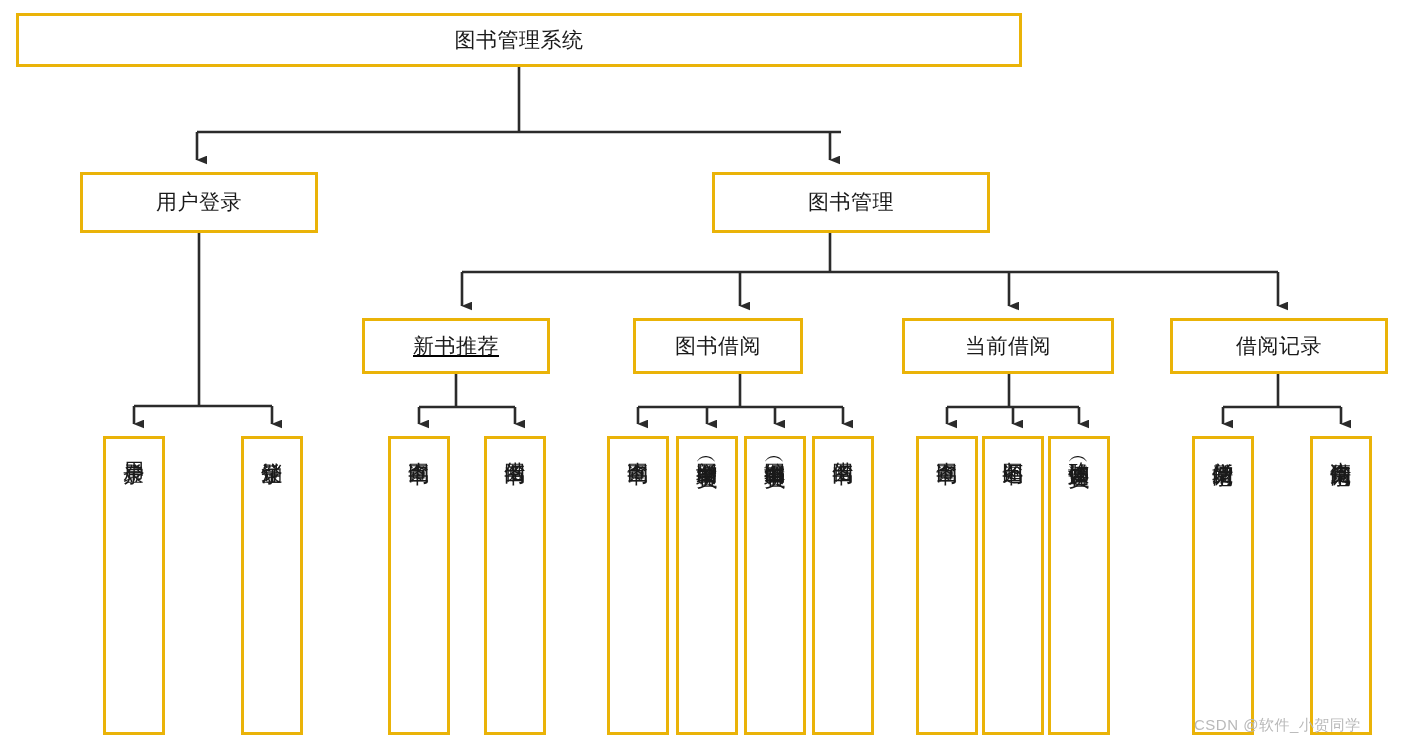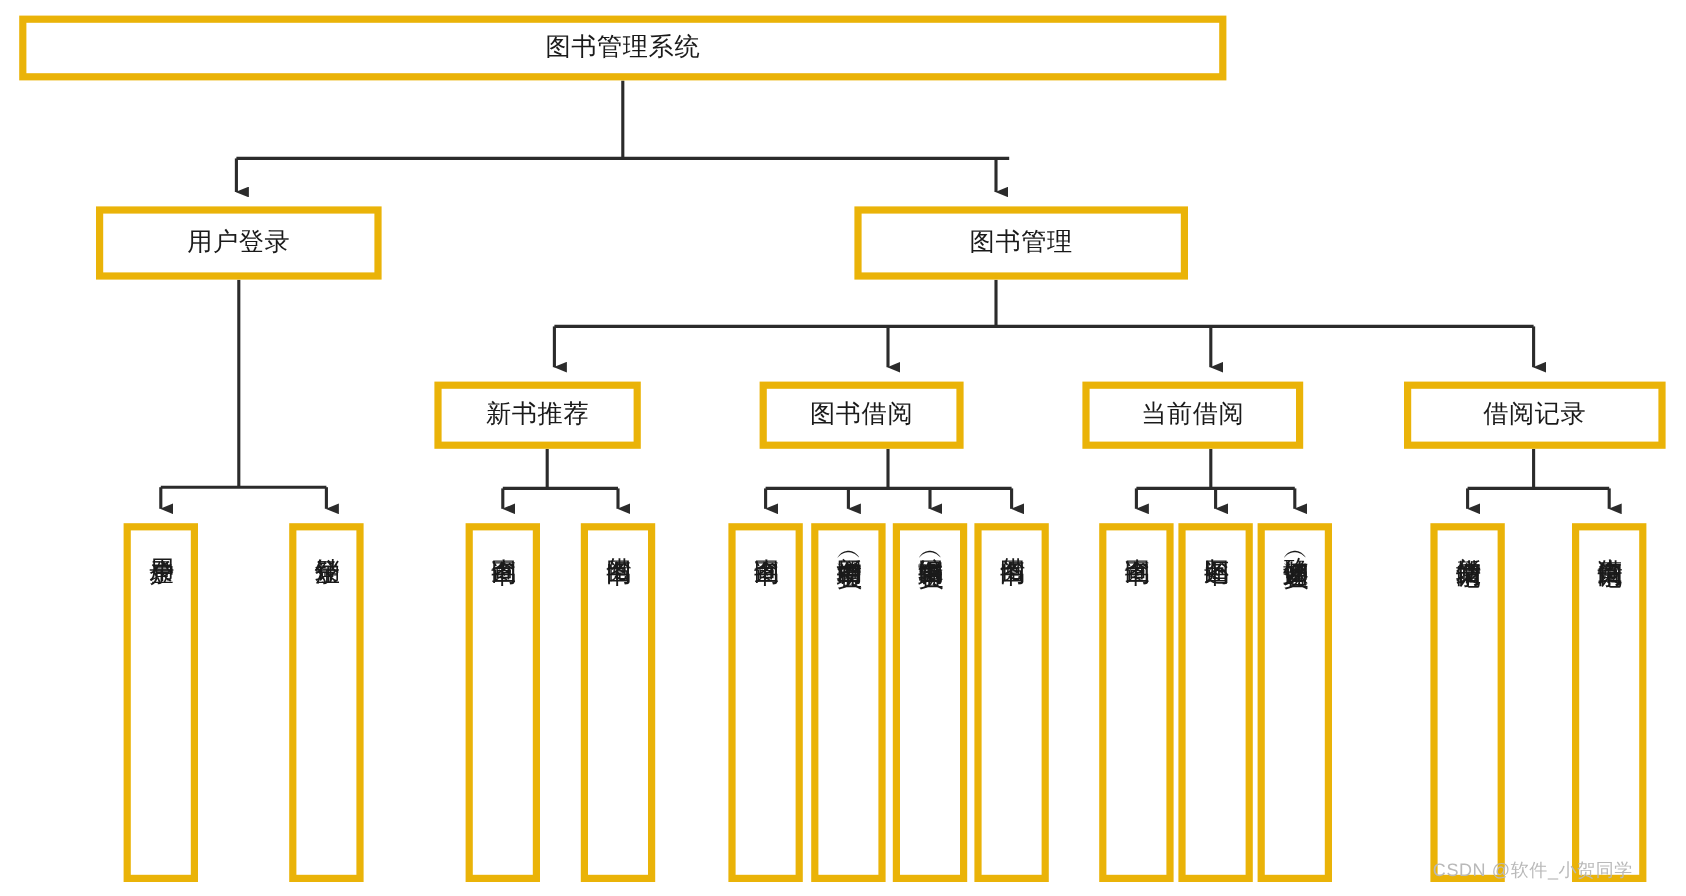--- a/index.html
+++ b/index.html
@@ -23,21 +23,21 @@
     position: absolute;
     top: 0;
     left: 0;
     width: 1405px;
     height: 747px;
   }
   .node-box {
     position: absolute;
     box-sizing: border-box;
     background: #ffffff;
-    border: 6px solid #eab308;
+    border: 3px solid #eab308;
     display: flex;
     align-items: center;
     justify-content: center;
   }
   .node-label-h {
     font-size: 21px;
     color: #1a1a1a;
     line-height: 1.15;
     white-space: nowrap;
     letter-spacing: 0.5px;
@@ -137,27 +137,27 @@
     <span class="node-label-h">图书管理系统</span>
   </div>
 
   <div class="node-box l1-box" style="left:80px; top:172px; width:238px; height:61px;">
     <span class="node-label-h">用户登录</span>
   </div>
   <div class="node-box l1-box" style="left:712px; top:172px; width:278px; height:61px;">
     <span class="node-label-h">图书管理</span>
   </div>
 
-  <div class="node-box l2-box" style="left:362px; top:318px; width:172px; height:56px;">
+  <div class="node-box l2-box" style="left:362px; top:318px; width:188px; height:56px;text-decoration:underline;">
     <span class="node-label-h">新书推荐</span>
   </div>
   <div class="node-box l2-box" style="left:633px; top:318px; width:170px; height:56px;">
     <span class="node-label-h">图书借阅</span>
   </div>
-  <div class="node-box l2-box" style="left:902px; top:318px; width:184px; height:56px;">
+  <div class="node-box l2-box" style="left:902px; top:318px; width:212px; height:56px;">
     <span class="node-label-h">当前借阅</span>
   </div>
   <div class="node-box l2-box" style="left:1170px; top:318px; width:218px; height:56px;">
     <span class="node-label-h">借阅记录</span>
   </div>
 
   <div class="node-box leaf-box" style="left:103px; top:436px; width:62px; height:299px;">
     <span class="node-label-v">用户登录</span>
   </div>
   <div class="node-box leaf-box" style="left:241px; top:436px; width:62px; height:299px;">

